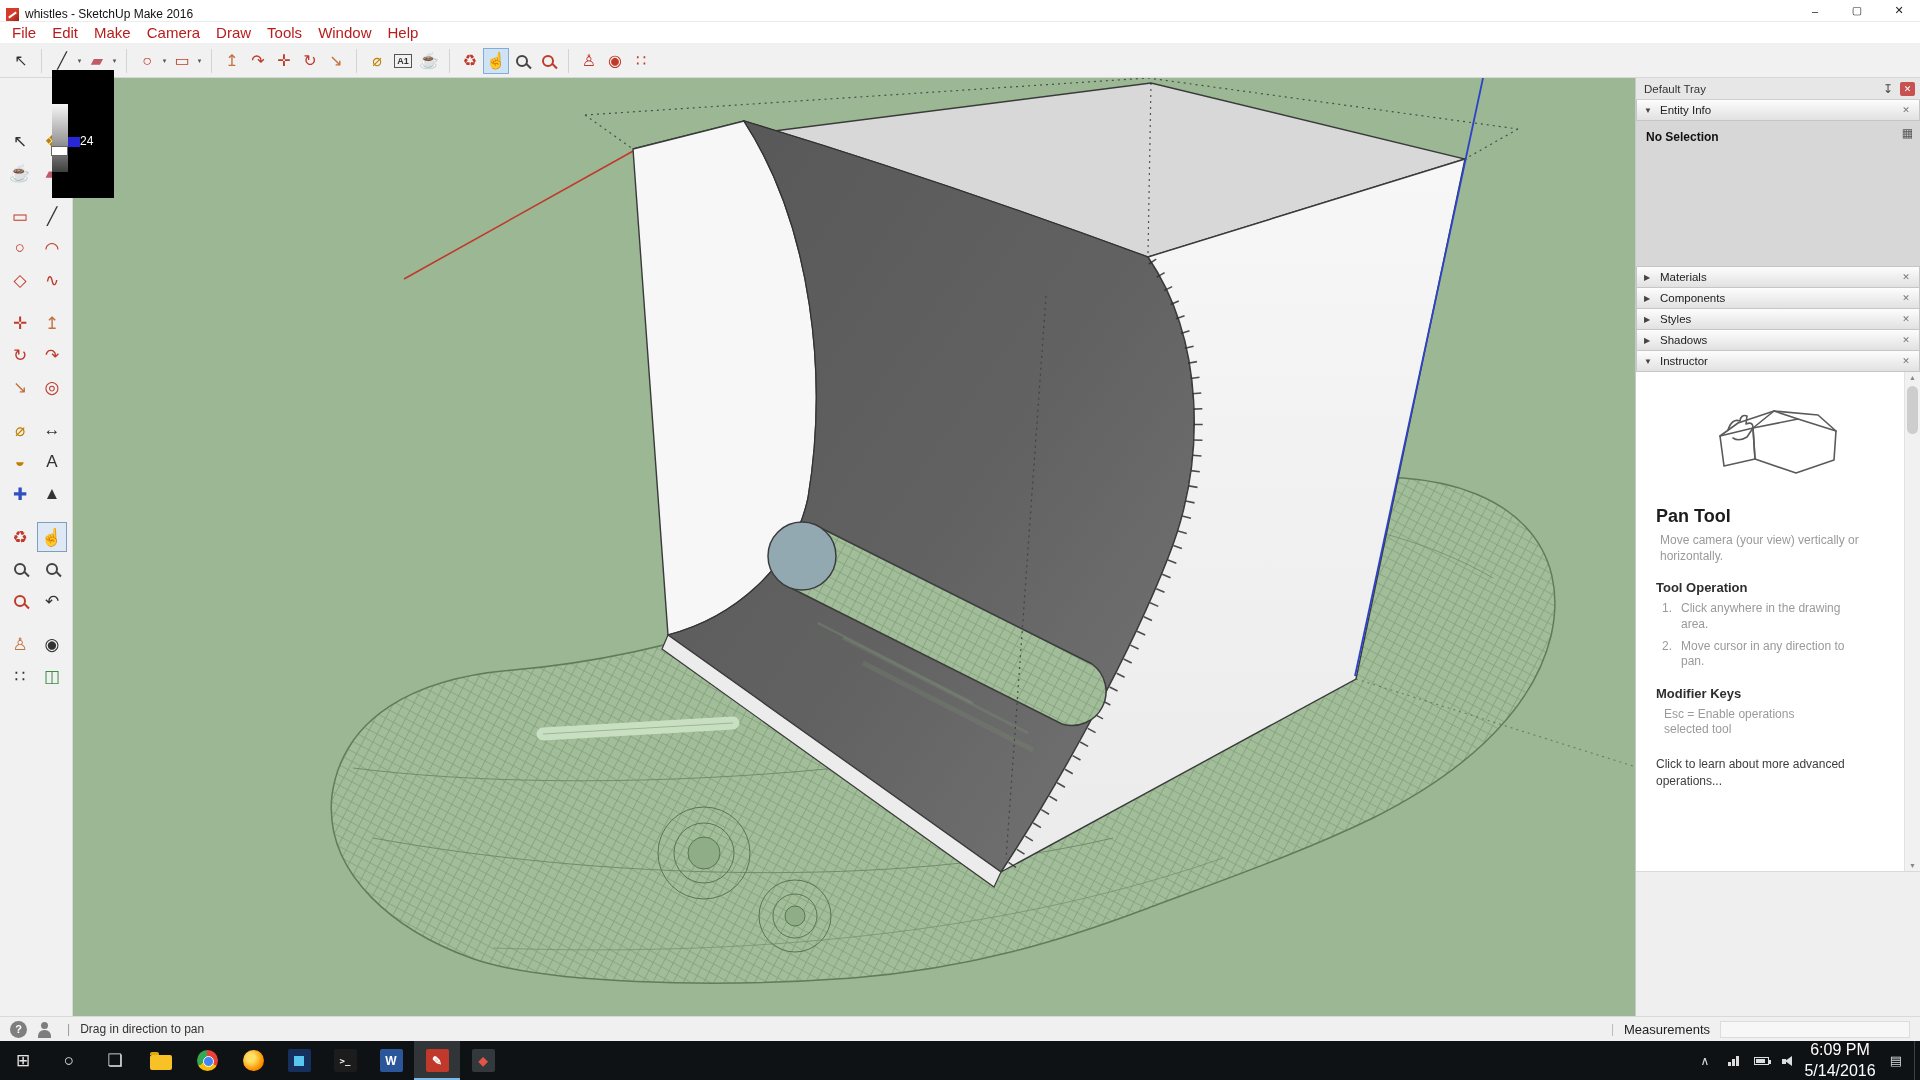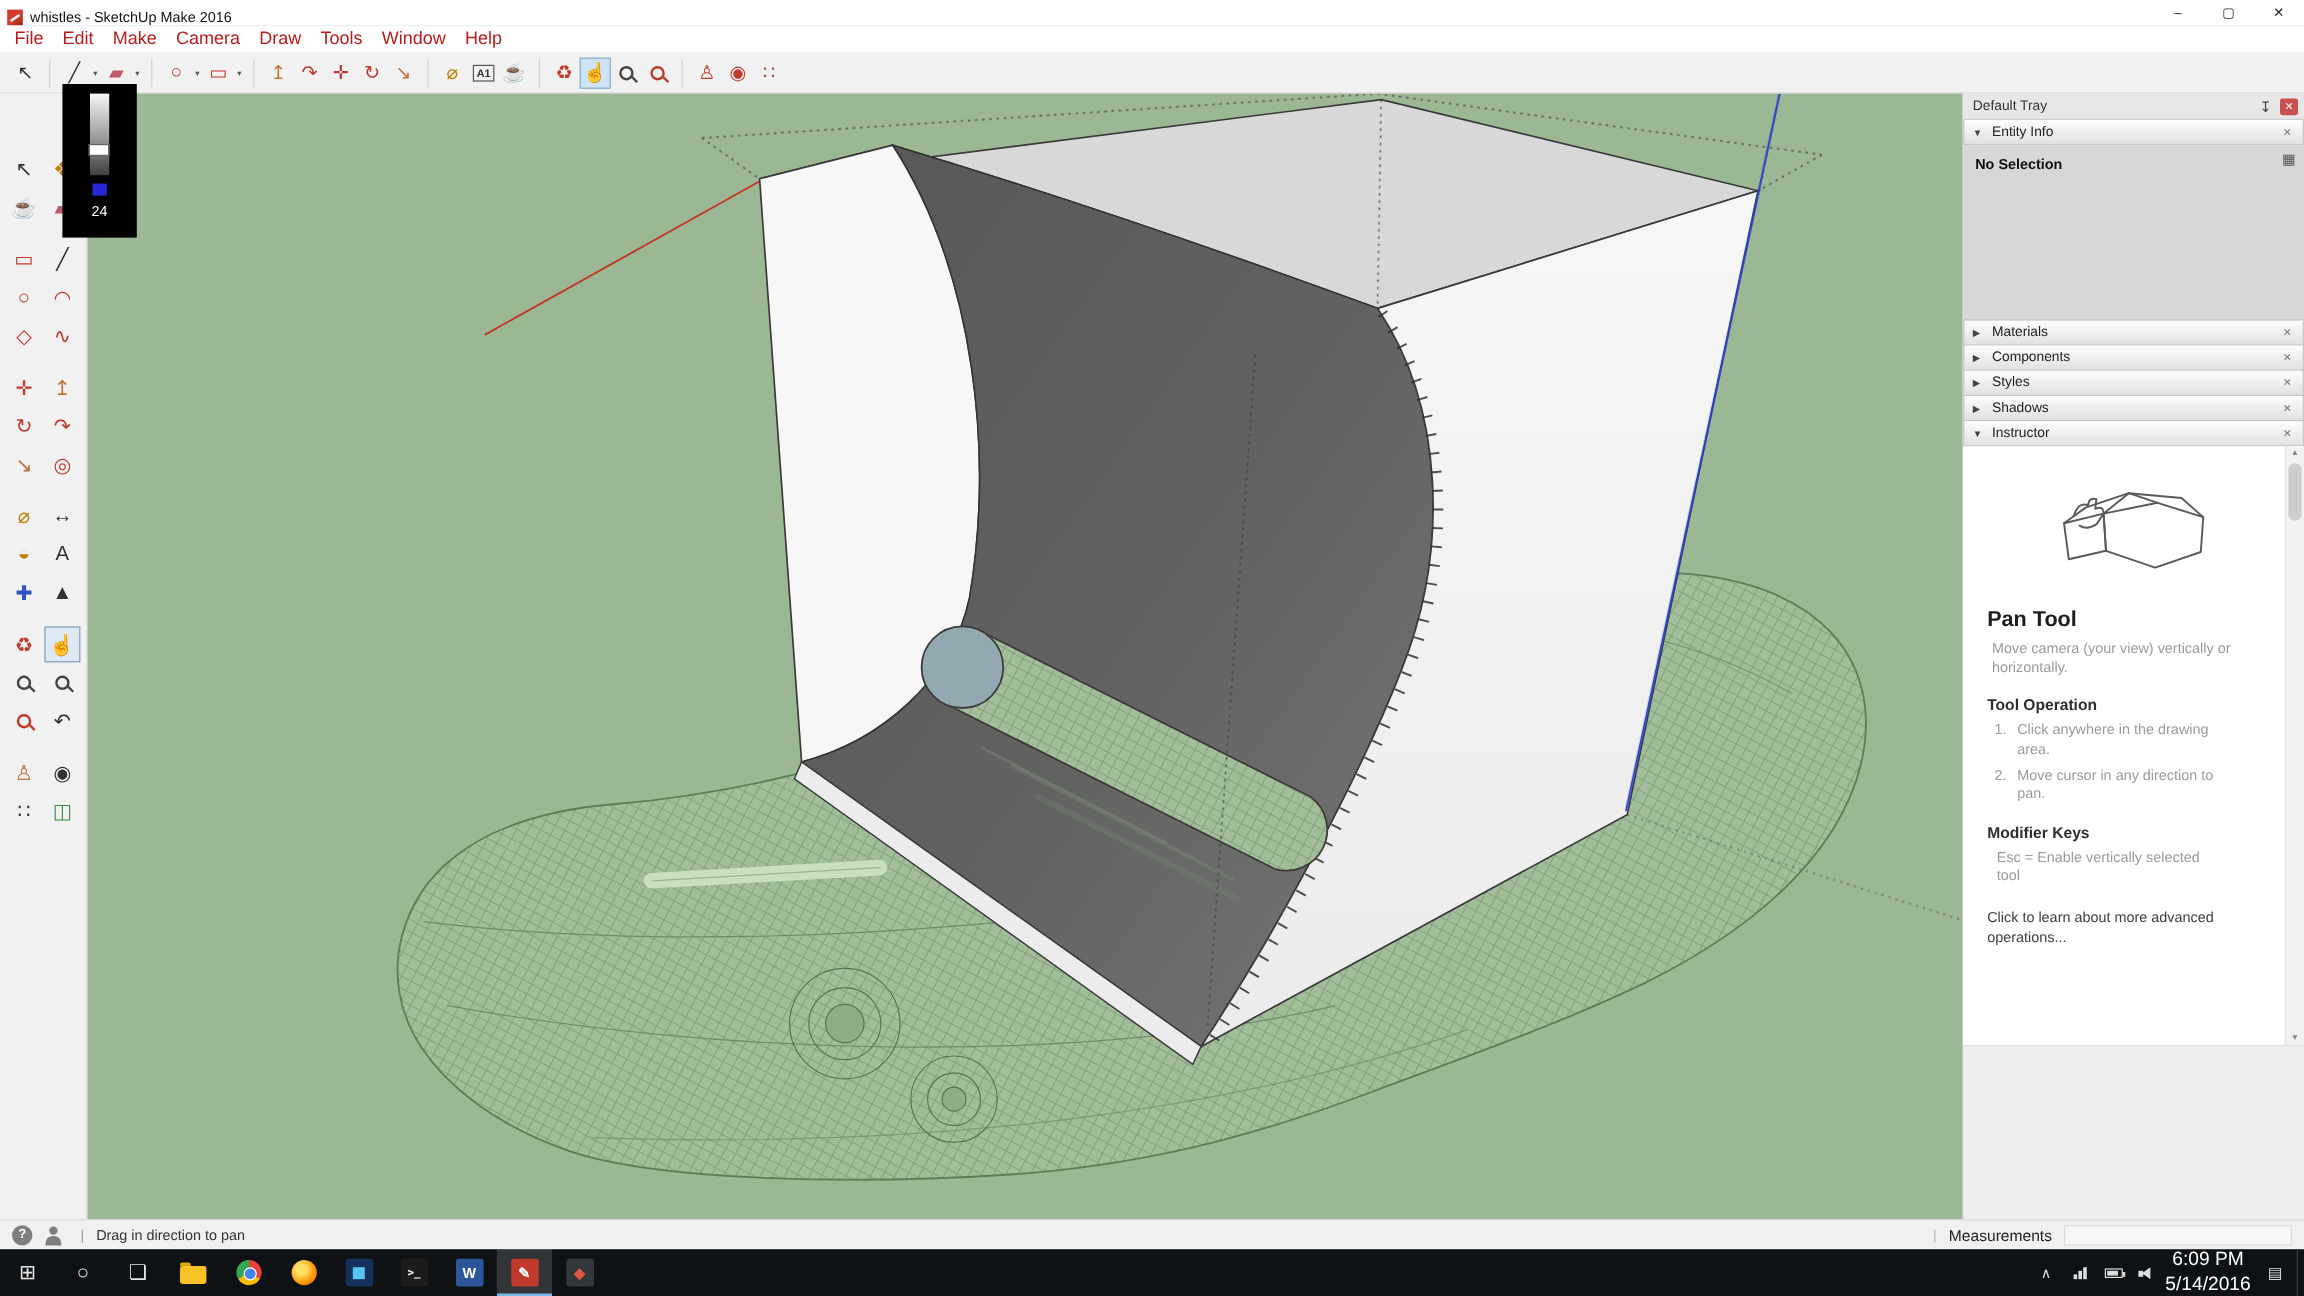--- a/index.html
+++ b/index.html
@@ -34,21 +34,21 @@
   .mag.red{border-color:#bf3a2b}.mag.red::after{background:#bf3a2b}
 
   
   .ltoolbar{position:absolute;left:0;top:78px;width:73px;height:938px;background:#f1f1f1;border-right:1px solid #d9d9d9;padding-top:48px;display:flex;flex-direction:column;align-items:center}
   .lrow{display:flex;gap:2px;margin-bottom:2px}
   .lrow.gap{margin-top:11px}
   .lt{width:30px;height:30px;display:flex;align-items:center;justify-content:center;font-size:17px;border:1px solid transparent}
   .lt.sel{border:1px solid #7f9ebd;background:#dfe9f5}
 
   
-  .slider-popup{position:absolute;left:52px;top:70px;width:62px;height:128px;background:#000;z-index:60;display:flex;flex-direction:column;align-items:center;padding-top:8px}
+  .slider-popup{position:absolute;left:52px;top:70px;width:62px;height:128px;background:#000;z-index:60;display:flex;align-items:center;padding-top:8px}
   .sp-track{width:16px;height:68px;background:linear-gradient(#f6f6f6,#9a9a9a 55%,#3f3f3f);position:relative}
   .sp-handle{position:absolute;left:-1px;bottom:16px;width:17px;height:10px;background:#fff;border:1px solid #666}
   .sp-chip{width:12px;height:10px;background:#2727d8;margin-top:7px}
   .sp-value{color:#fff;font-size:12px;margin-top:6px}
 
   
   .canvas{position:absolute;left:73px;top:78px;width:1562px;height:938px;background:#9cb794;overflow:hidden}
   .canvas svg{display:block;width:100%;height:100%}
 
   
@@ -391,21 +391,21 @@
     <div class="ins-h2">Tool Operation</div>
     <div class="step">
       <span class="n">1.</span>
       <span class="t">Click anywhere in the drawing area.</span>
     </div>
     <div class="step" style="margin-bottom:16px">
       <span class="n">2.</span>
       <span class="t">Move cursor in any direction to pan.</span>
     </div>
     <div class="ins-h2">Modifier Keys</div>
-    <div class="ins-mod">Esc = Enable vertically selected tool</div>
+    <div class="ins-mod">Esc = Enable operations selected tool</div>
     <div class="ins-link">Click to learn about more advanced operations...</div>
     <div class="sb">
       <span class="up">▲</span>
       <span class="thumb"></span>
       <span class="dn">▼</span>
     </div>
   </div>
 </div>
 
 <div class="statusbar">

